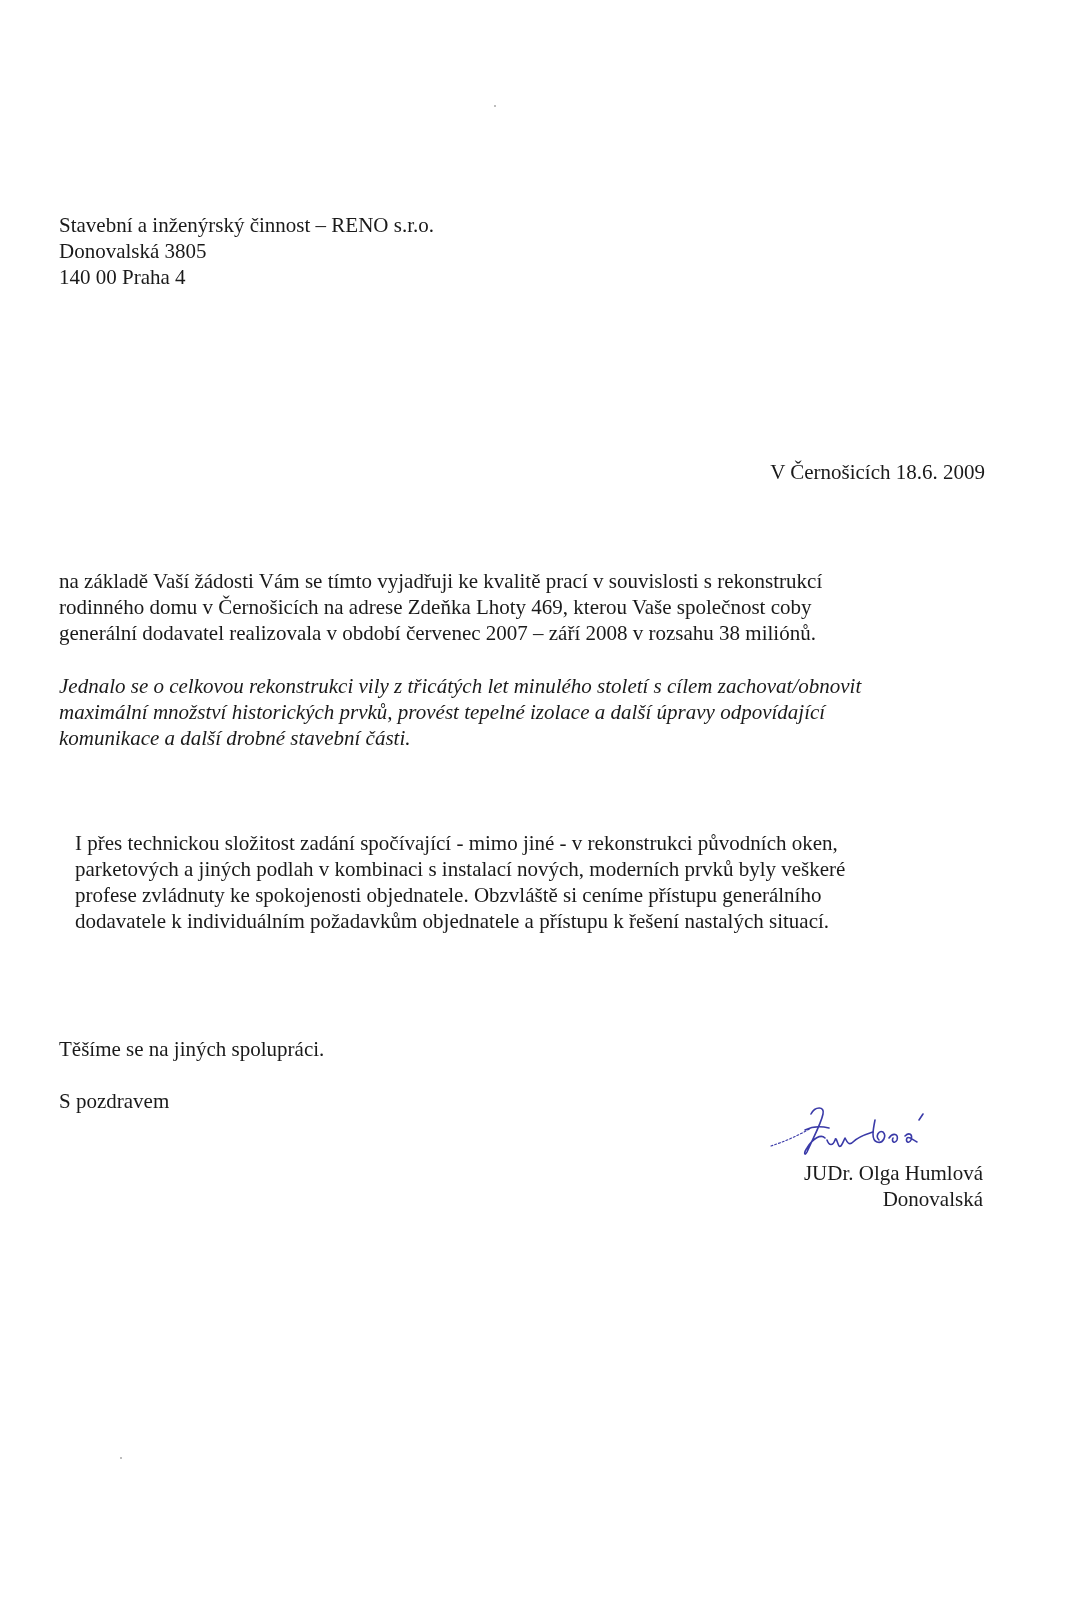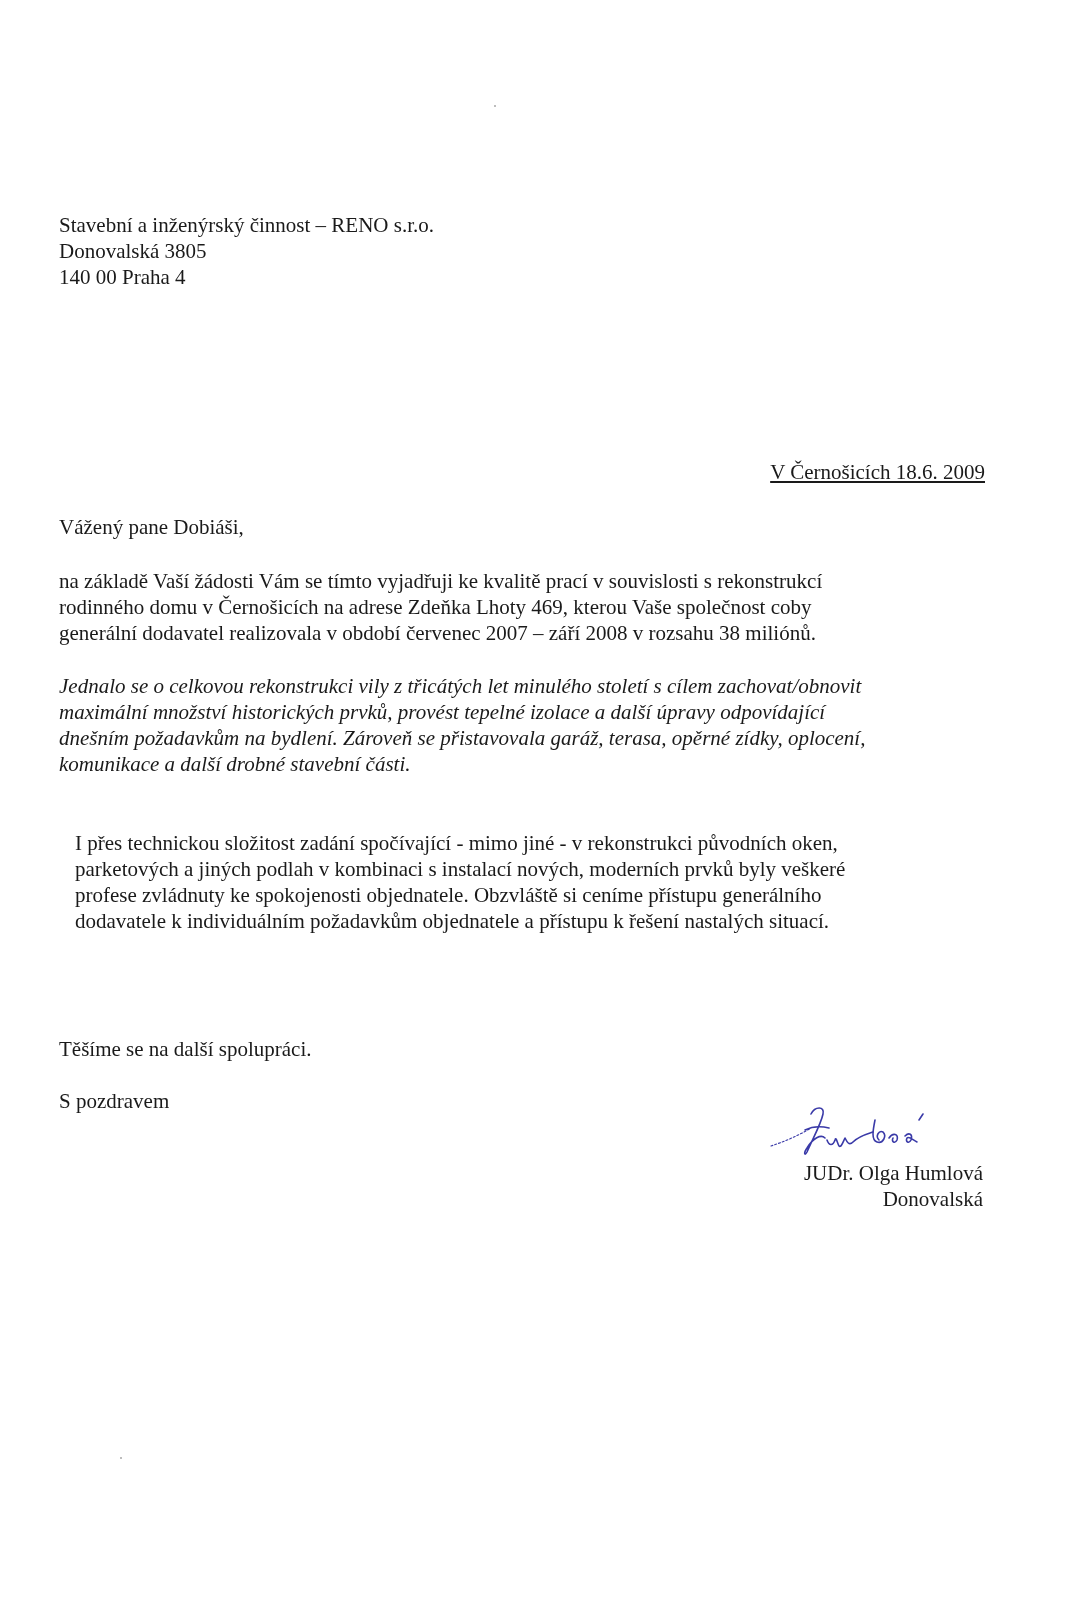--- a/index.html
+++ b/index.html
@@ -31,21 +31,20 @@
     .line {
       display: block;
       white-space: nowrap;
     }
     #sender { top: 200px; }
     #place-date {
       position: absolute;
       top: 447px;
       right: 82px;
       white-space: nowrap;
-      text-decoration: underline;
     }
     #salutation { top: 502px; }
     #p1 { top: 556px; }
     #p2 { top: 661px; font-style: italic; }
     #p3 { top: 818px; margin-left: 16px; }
     #p4 { top: 945px; }
     #closing1 { top: 1024px; }
     #closing2 { top: 1076px; }
     #signature-block {
       position: absolute;
@@ -89,44 +88,42 @@
   <span class="speck" style="left:120px; top:1445px;"></span>
 
   <div id="sender" class="block">
     <span class="line">Stavební a inženýrský činnost – RENO s.r.o.</span>
     <span class="line">Donovalská 3805</span>
     <span class="line">140 00 Praha 4</span>
   </div>
 
   <div id="place-date">V Černošicích 18.6. 2009</div>
 
-  <div id="salutation" class="block">Vážený pane Dobiáši,</div>
 
   <div id="p1" class="block">
     <span class="line">na základě Vaší žádosti Vám se tímto vyjadřuji ke kvalitě prací v souvislosti s rekonstrukcí</span>
     <span class="line">rodinného domu v Černošicích na adrese  Zdeňka Lhoty 469, kterou Vaše společnost coby</span>
     <span class="line">generální dodavatel realizovala v období červenec 2007 – září 2008 v rozsahu 38 miliónů.</span>
   </div>
 
   <div id="p2" class="block">
     <span class="line">Jednalo se o celkovou rekonstrukci vily z třicátých let minulého století s cílem zachovat/obnovit</span>
     <span class="line">maximální množství historických prvků, provést tepelné izolace a další úpravy odpovídající</span>
-    <span class="line">dnešním požadavkům na bydlení. Zároveň se přistavovala garáž, terasa, opěrné zídky, oplocení,</span>
     <span class="line">komunikace a další drobné stavební části.</span>
   </div>
 
   <div id="p3" class="block">
     <span class="line">I přes technickou složitost zadání spočívající - mimo jiné - v rekonstrukci původních oken,</span>
     <span class="line">parketových a jiných podlah v kombinaci s instalací nových, moderních prvků byly veškeré</span>
     <span class="line">profese zvládnuty ke spokojenosti objednatele. Obzvláště si ceníme přístupu generálního</span>
     <span class="line">dodavatele k individuálním požadavkům objednatele a přístupu k řešení nastalých situací.</span>
   </div>
 
 
-  <div id="closing1" class="block">Těšíme se na další spolupráci.</div>
+  <div id="closing1" class="block">Těšíme se na jiných spolupráci.</div>
 
   <div id="closing2" class="block">S pozdravem</div>
 
   <div id="signature-block">
     <svg id="signature-svg" viewBox="0 0 200 60">
       <g fill="none" stroke="#3a3aa8" stroke-width="1.6" stroke-linecap="round" stroke-linejoin="round">
         <path d="M8,44 C20,40 35,34 48,26" stroke-dasharray="2,2" stroke-width="1.1"></path>
         <path d="M48,12 C52,4 62,4 60,12 C58,22 50,36 44,50 C42,54 40,52 44,46 C50,36 58,32 62,36"></path>
         <path d="M42,28 C50,24 58,24 66,26"></path>
         <path d="M64,38 C66,44 70,44 72,38 C73,34 74,40 76,44 C78,46 80,40 82,36 C84,40 86,44 90,40 C96,34 104,32 110,30"></path>

